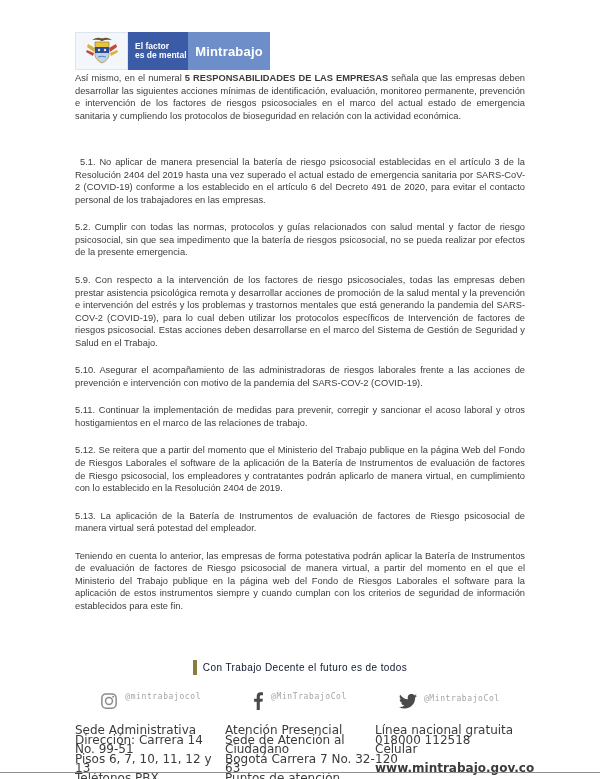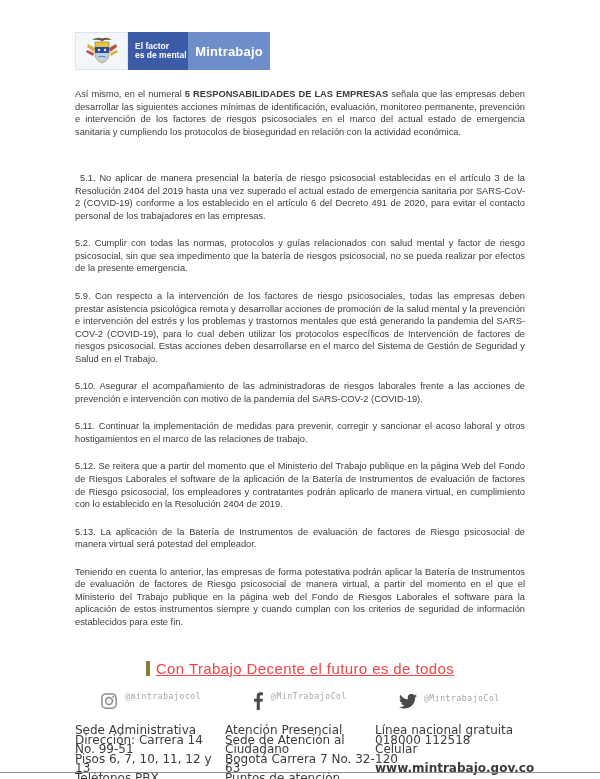--- a/index.html
+++ b/index.html
@@ -10,30 +10,30 @@
   
   .gov-logo{position:absolute;left:75px;top:32px;height:38px;display:flex;}
   .arms-box{width:53px;height:38px;background:#f3f6fb;border:1px solid #dde4ee;
     box-sizing:border-box;display:flex;align-items:center;justify-content:center;}
   .brand-box{width:60px;height:38px;background:#3b5ba7;color:#fff;font-weight:bold;
     font-size:8.5px;line-height:9.5px;display:flex;flex-direction:column;
     justify-content:center;padding-left:7px;box-sizing:border-box;}
   .ministry-box{width:82px;height:38px;background:#6e8ec9;color:#fff;font-weight:bold;
     font-size:13px;display:flex;align-items:center;justify-content:center;letter-spacing:.2px;}
   
-  .content{position:absolute;left:75px;top:88px;width:450px;}
+  .content{position:absolute;left:75px;top:72px;width:450px;}
   .content p{margin:0 0 15px 0;font-size:9.3px;line-height:12.55px;
     text-align:justify;color:#3c3c3c;}
   .content p.p-indent{text-indent:5px;margin-top:34px;}
   .content .bold{font-weight:bold;}
   
   .tagline{position:absolute;left:0;top:660px;width:600px;display:flex;
     align-items:center;justify-content:center;}
   .tagline-bar{width:4px;height:15px;background:#8a7c3c;margin-right:6px;}
-  .tagline-text{font-size:15px;color:#ef4444;letter-spacing:.4px;text-decoration:underline;}
+  .tagline-text{font-size:10px;color:#0f172a;letter-spacing:.4px;}
   
   .social-row{position:absolute;left:0;top:692px;width:600px;display:flex;
     justify-content:center;gap:52px;align-items:center;}
   .social-item{display:flex;align-items:flex-start;gap:7px;cursor:pointer;}
   .social-item svg{display:block;}
   .handle{font-family:"DejaVu Sans Mono",monospace;font-size:8px;color:#a5a5a5;
     letter-spacing:.6px;}
   
   .footer-cols{position:absolute;left:75px;top:726px;width:470px;display:flex;}
   .fcol{width:150px;font-family:"DejaVu Sans",sans-serif;font-size:12px;

